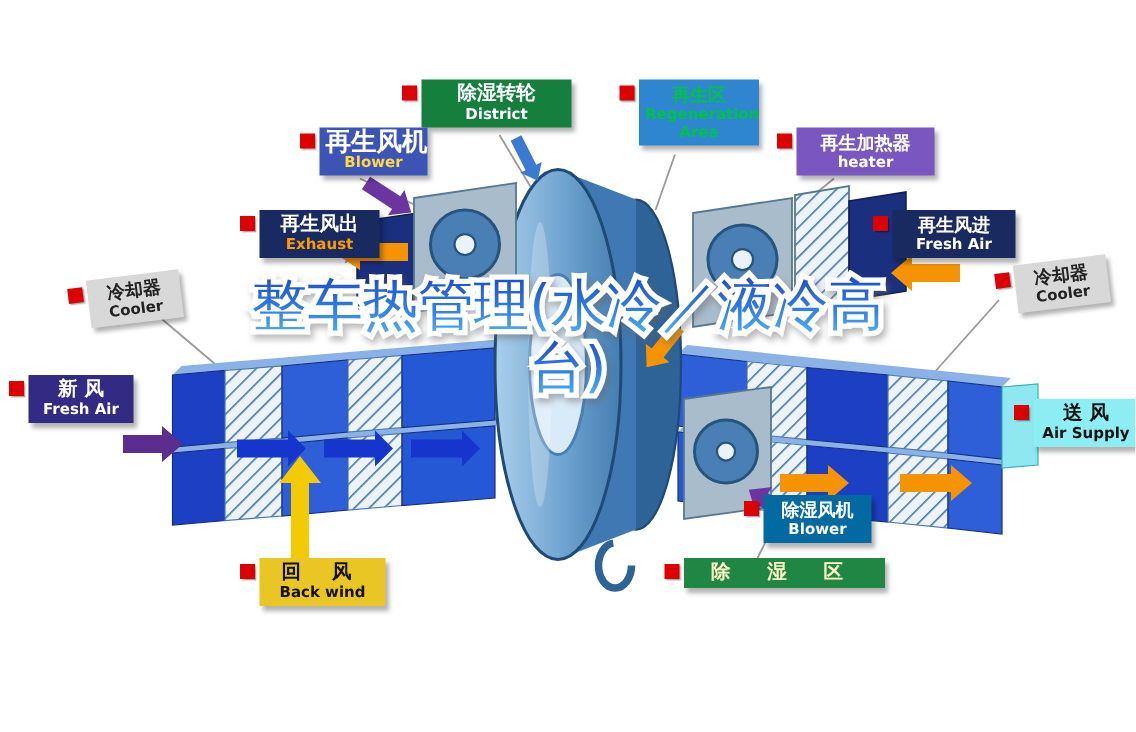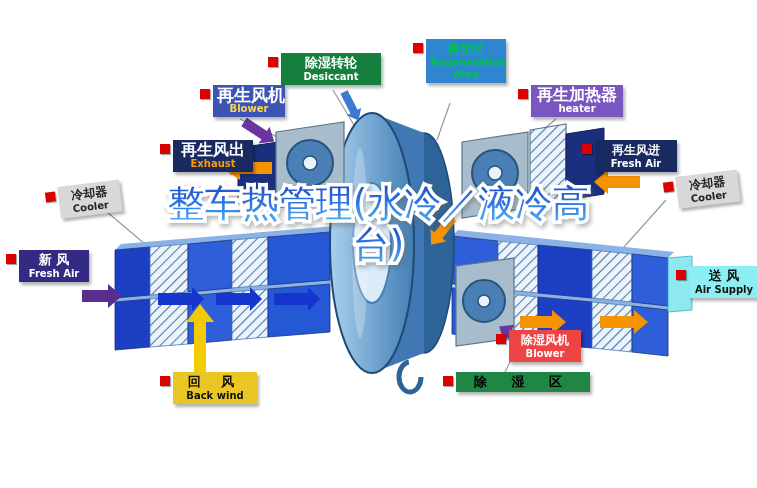--- a/index.html
+++ b/index.html
@@ -140,52 +140,52 @@
       <g transform="translate(344,92) rotate(63)">
         <polygon points="0,-4 22,-4 22,-8 32,0 22,8 22,4 0,4" fill="#3a7ad0"></polygon>
       </g>
     </g>
   </svg>
 
   <div class="lbl" style="left:268px;top:53px">
     <span class="marker"></span>
     <div class="box" style="background:#15803d;color:#fff;width:92px">
       <div class="zh">除湿转轮</div>
-      <div class="en">Desiccant</div>
-    </div>
-  </div>
-
-  <div class="lbl" style="left:413px;top:39px">
+      <div class="en">District</div>
+    </div>
+  </div>
+
+  <div class="lbl" style="left:413px;top:53px">
     <span class="marker"></span>
     <div class="box" style="background:#2f86d0;color:#00c24a;width:72px">
       <div class="zh" style="font-size:12px">再生区</div>
       <div class="en">Regeneration Area</div>
     </div>
   </div>
 
   <div class="lbl" style="left:200px;top:85px">
     <span class="marker"></span>
     <div class="box" style="background:#3c55b4;color:#fff;width:64px">
       <div class="zh" style="font-size:17px">再生风机</div>
       <div class="en" style="color:#ffd84a">Blower</div>
     </div>
   </div>
 
   <div class="lbl" style="left:518px;top:85px">
     <span class="marker"></span>
     <div class="box" style="background:#7a57c0;color:#fff;width:84px">
-      <div class="zh" style="font-size:16px">再生加热器</div>
+      <div class="zh" style="font-size:12px">再生加热器</div>
       <div class="en">heater</div>
     </div>
   </div>
 
   <div class="lbl" style="left:160px;top:140px">
     <span class="marker"></span>
     <div class="box" style="background:#182a60;color:#fff;width:72px">
-      <div class="zh" style="font-size:16px">再生风出</div>
+      <div class="zh" style="font-size:13px">再生风出</div>
       <div class="en" style="color:#ff9a00">Exhaust</div>
     </div>
   </div>
 
   <div class="lbl" style="left:582px;top:140px">
     <span class="marker"></span>
     <div class="box" style="background:#182a60;color:#fff;width:74px">
       <div class="zh" style="font-size:12px">再生风进</div>
       <div class="en">Fresh Air</div>
     </div>
@@ -226,29 +226,29 @@
   <div class="lbl" style="left:160px;top:372px">
     <span class="marker"></span>
     <div class="box" style="background:#e9c623;color:#111;width:76px">
       <div class="zh" style="letter-spacing:8px">回 风</div>
       <div class="en">Back wind</div>
     </div>
   </div>
 
   <div class="lbl" style="left:496px;top:330px">
     <span class="marker"></span>
-    <div class="box" style="background:#ef4444;color:#fff;width:64px">
+    <div class="box" style="background:#0369a1;color:#fff;width:64px">
       <div class="zh" style="font-size:12px">除湿风机</div>
       <div class="en">Blower</div>
     </div>
   </div>
 
   <div class="lbl" style="left:443px;top:372px">
     <span class="marker"></span>
-    <div class="box" style="background:#1f8743;color:#000000;width:126px">
+    <div class="box" style="background:#1f8743;color:#fef9c3;width:126px">
       <div class="zh" style="letter-spacing:10px">除 湿 区</div>
     </div>
   </div>
 
   <div id="title">
     <div class="t-line">
       <span class="t-stroke">整车热管理(水冷／液冷高</span>
       <span class="t-fill">整车热管理(水冷／液冷高</span>
     </div>
     <div class="t-line">

